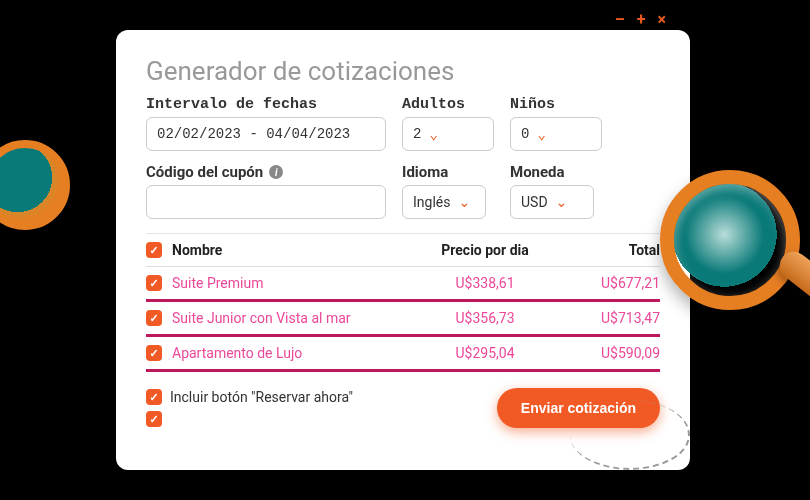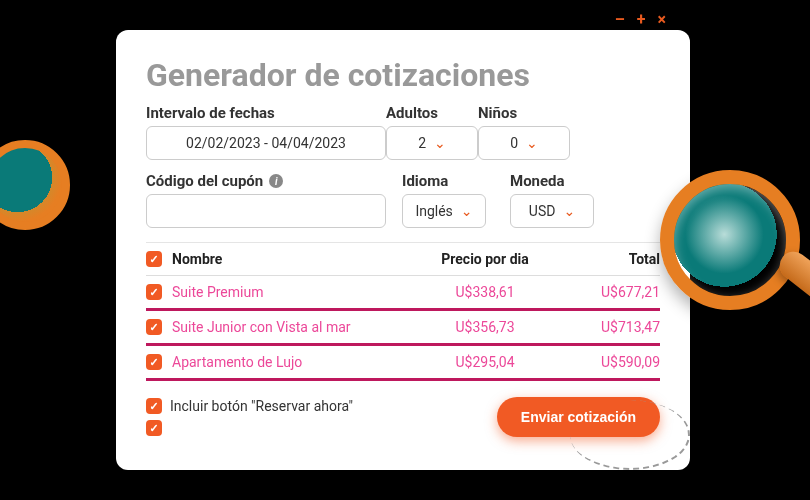--- a/index.html
+++ b/index.html
@@ -33,32 +33,32 @@
       box-shadow: 0 10px 30px rgba(0,0,0,.35);
     }
     .titlebar {
       position: absolute; top: -18px; right: 24px;
       display: flex; gap: 12px; align-items: center;
       background: transparent;
       color: #e85a1f; font-weight: 700; font-size: 16px;
     }
     .titlebar span { cursor: pointer; user-select: none; line-height: 1; }
     .content { padding: 26px 30px 20px 30px; }
-    .heading { font-size: 32px; font-weight: 700; color: #999; margin-bottom: 10px; }
-
-    .row1 { display: flex; margin-bottom: 12px; }
+    .heading { font-size: 26px; font-weight: 400; color: #999; margin-bottom: 10px; }
+
+    .row1 { display: flex; gap: 16px; margin-bottom: 12px; font-family: Liberation Mono, monospace; }
     .row2 { display: flex; gap: 16px; margin-bottom: 14px; }
     .field { display: flex; flex-direction: column; gap: 4px; }
     .field-label { font-size: 15px; font-weight: 700; color: #333; display: flex; align-items: center; gap: 6px; }
     .info-icon { display:inline-flex; width:14px; height:14px; border-radius:50%; background:#888; color:#fff; align-items:center; justify-content:center; font-size:10px; font-weight:700; font-style: italic; }
 
     .input, .select {
       height: 34px; border: 1px solid #ccc; border-radius: 6px;
       padding: 12px 10px; font-size: 14px; color: #333; background: #fff;
-      display: flex; align-items: center; justify-content: center;
+      display: flex; align-items: center; justify-content: flex-start;
     }
     .input { width: 240px; }
     .date-input { width: 240px; }
     .coupon-input { width: 240px; }
     .select { width: 92px; gap: 8px; cursor: pointer; }
     .select-lang, .select-cur { width: 84px; }
     .caret { color: #e85a1f; font-size: 14px; }
 
     .f-date { flex: 0 0 240px; }
     .f-small { flex: 0 0 92px; }

